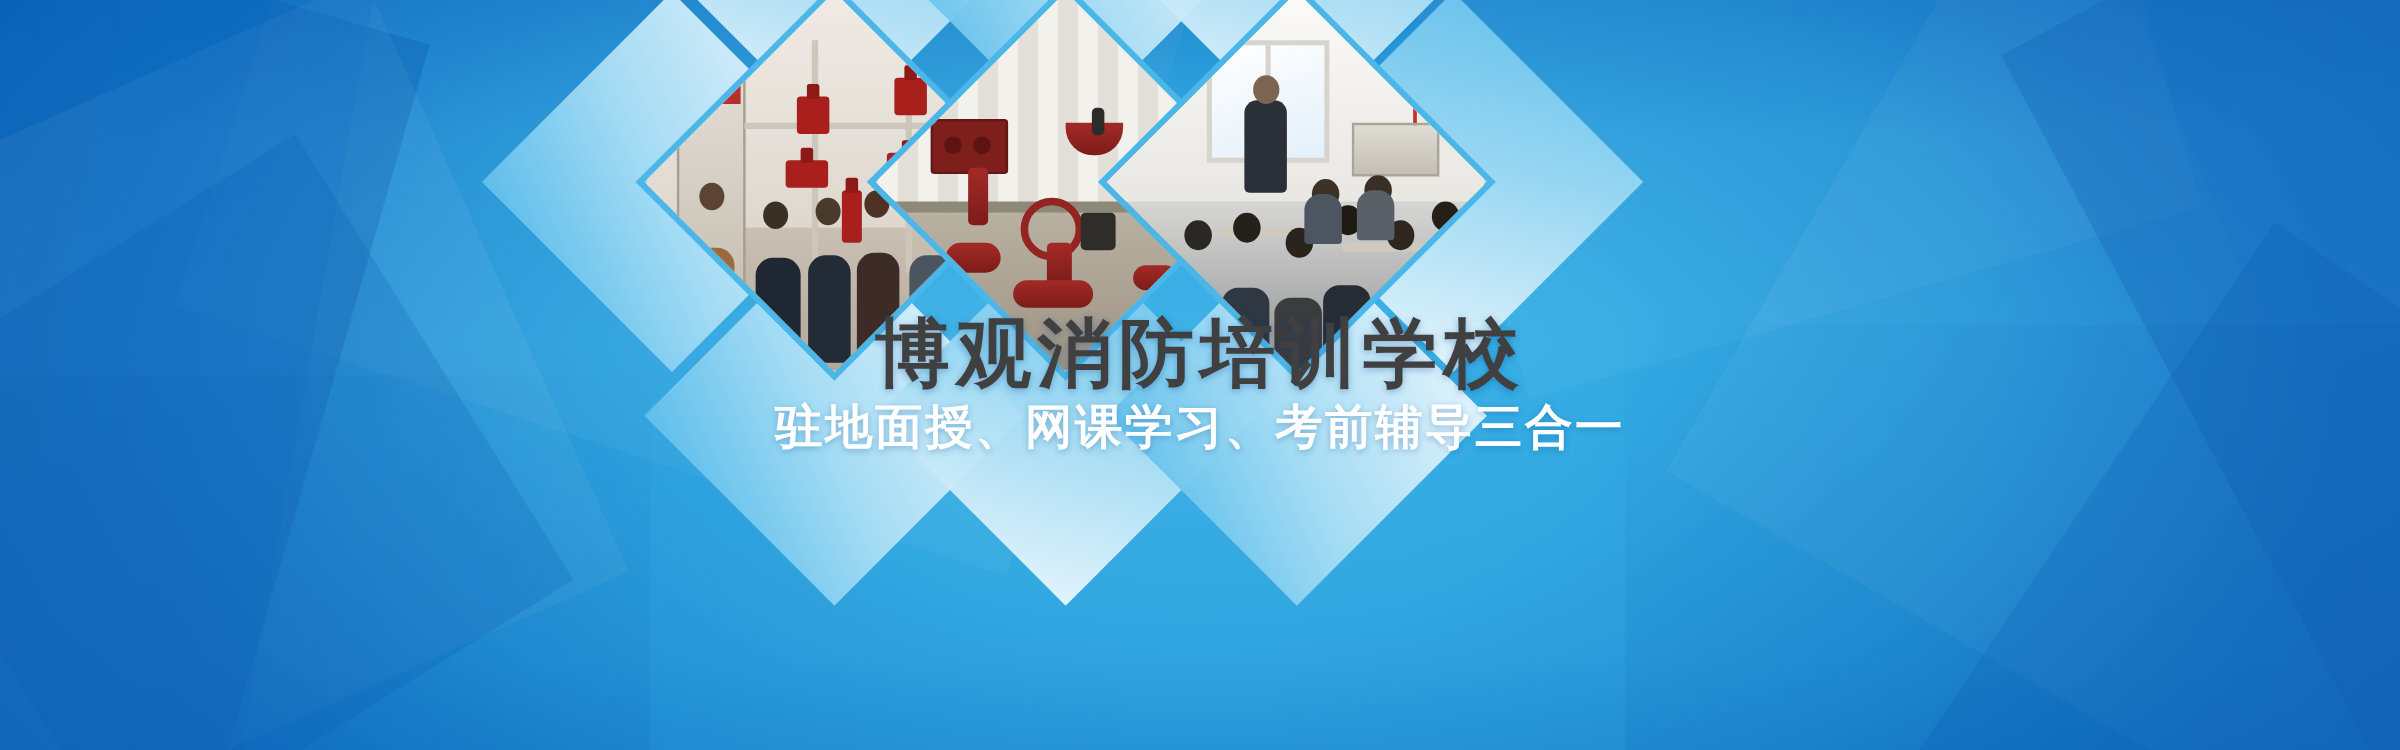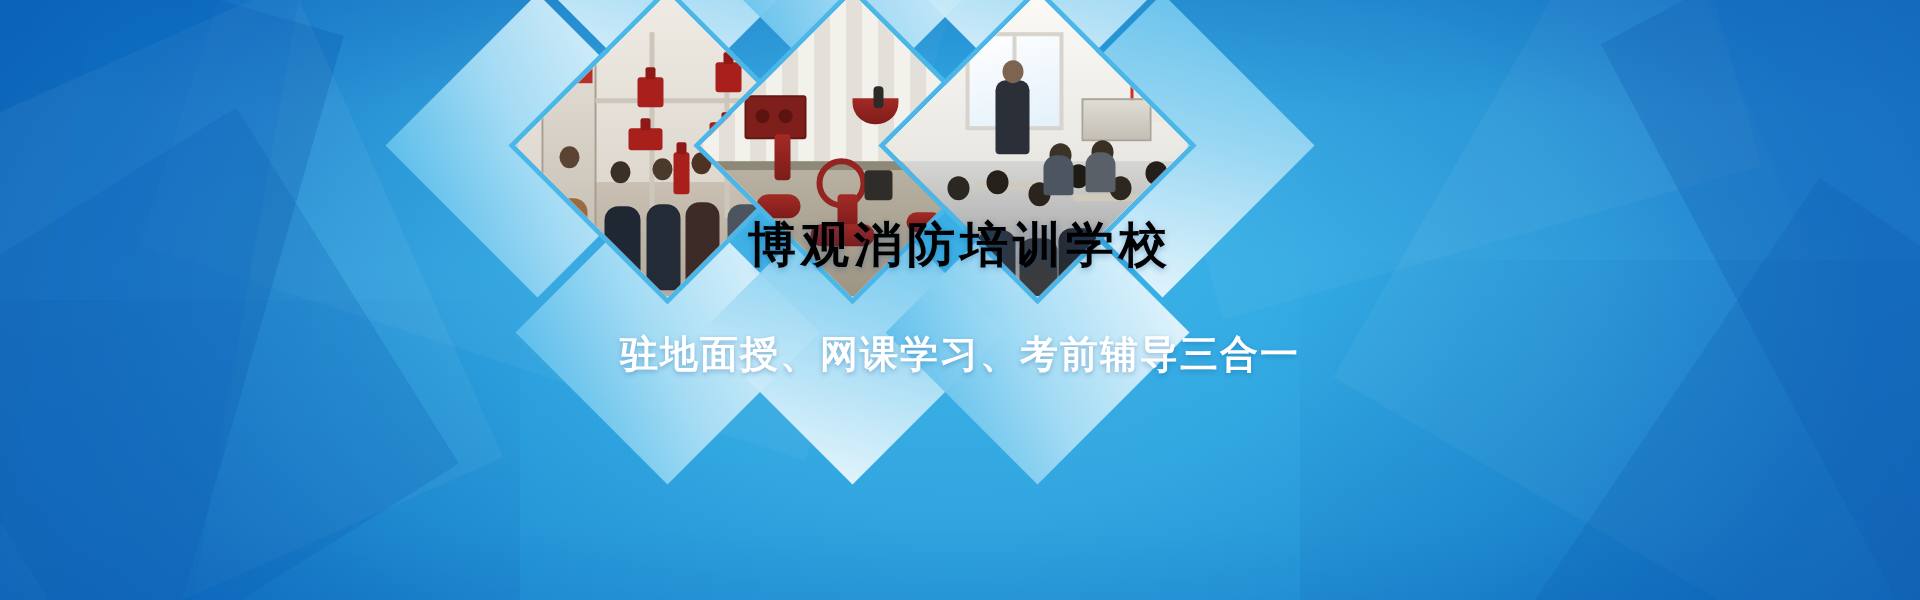--- a/index.html
+++ b/index.html
@@ -128,33 +128,32 @@
      margin-left:-10px;border-radius:50%;background:#7d6450;}
   .p3 .desk{position:absolute;background:#cfcabc;border-radius:2px;}
   .p3 .stud{position:absolute;border-radius:13px 13px 3px 3px;}
   .p3 .shead{position:absolute;width:22px;height:24px;border-radius:50%;}
   .p3 .equip{position:absolute;right:12%;top:34%;width:22%;height:13%;
      background:linear-gradient(180deg,#dfdcd4,#c3bfb4);border:2px solid #a9a59a;}
 
   
   #textblock{position:absolute;left:0;top:0;width:1920px;height:600px;}
   #title{
-    position:absolute;left:0;right:0;top:220px;text-align:center;
-    color:#000000;font-weight:bold;font-size:48px;letter-spacing:5px;
+    position:absolute;left:0;right:0;top:253px;text-align:center;
+    color:#404040;font-weight:bold;font-size:60px;letter-spacing:5px;
     line-height:1;
     text-shadow:0 2px 6px rgba(8,70,140,0.35);
     font-family:"DejaVu Sans","Liberation Sans",sans-serif;
   }
   #subtitle{
     position:absolute;left:0;right:0;top:322px;text-align:center;
     color:#ffffff;font-weight:bold;font-size:38px;letter-spacing:2px;
     line-height:1;
     text-shadow:0 2px 5px rgba(8,70,140,0.30);
     font-family:"DejaVu Sans","Liberation Sans",sans-serif;
-    margin-top:13px;
   }
   #badge-wrap{position:absolute;left:0;right:0;top:453px;text-align:center;}
   #badge{
     display:inline-block;background:#de4f52;color:#ffffff;
     font-weight:bold;font-size:23px;letter-spacing:2px;
     padding:8px 22px 9px 22px;line-height:1;
     font-family:"DejaVu Sans","Liberation Sans",sans-serif;
   }
 </style>
 </head>

